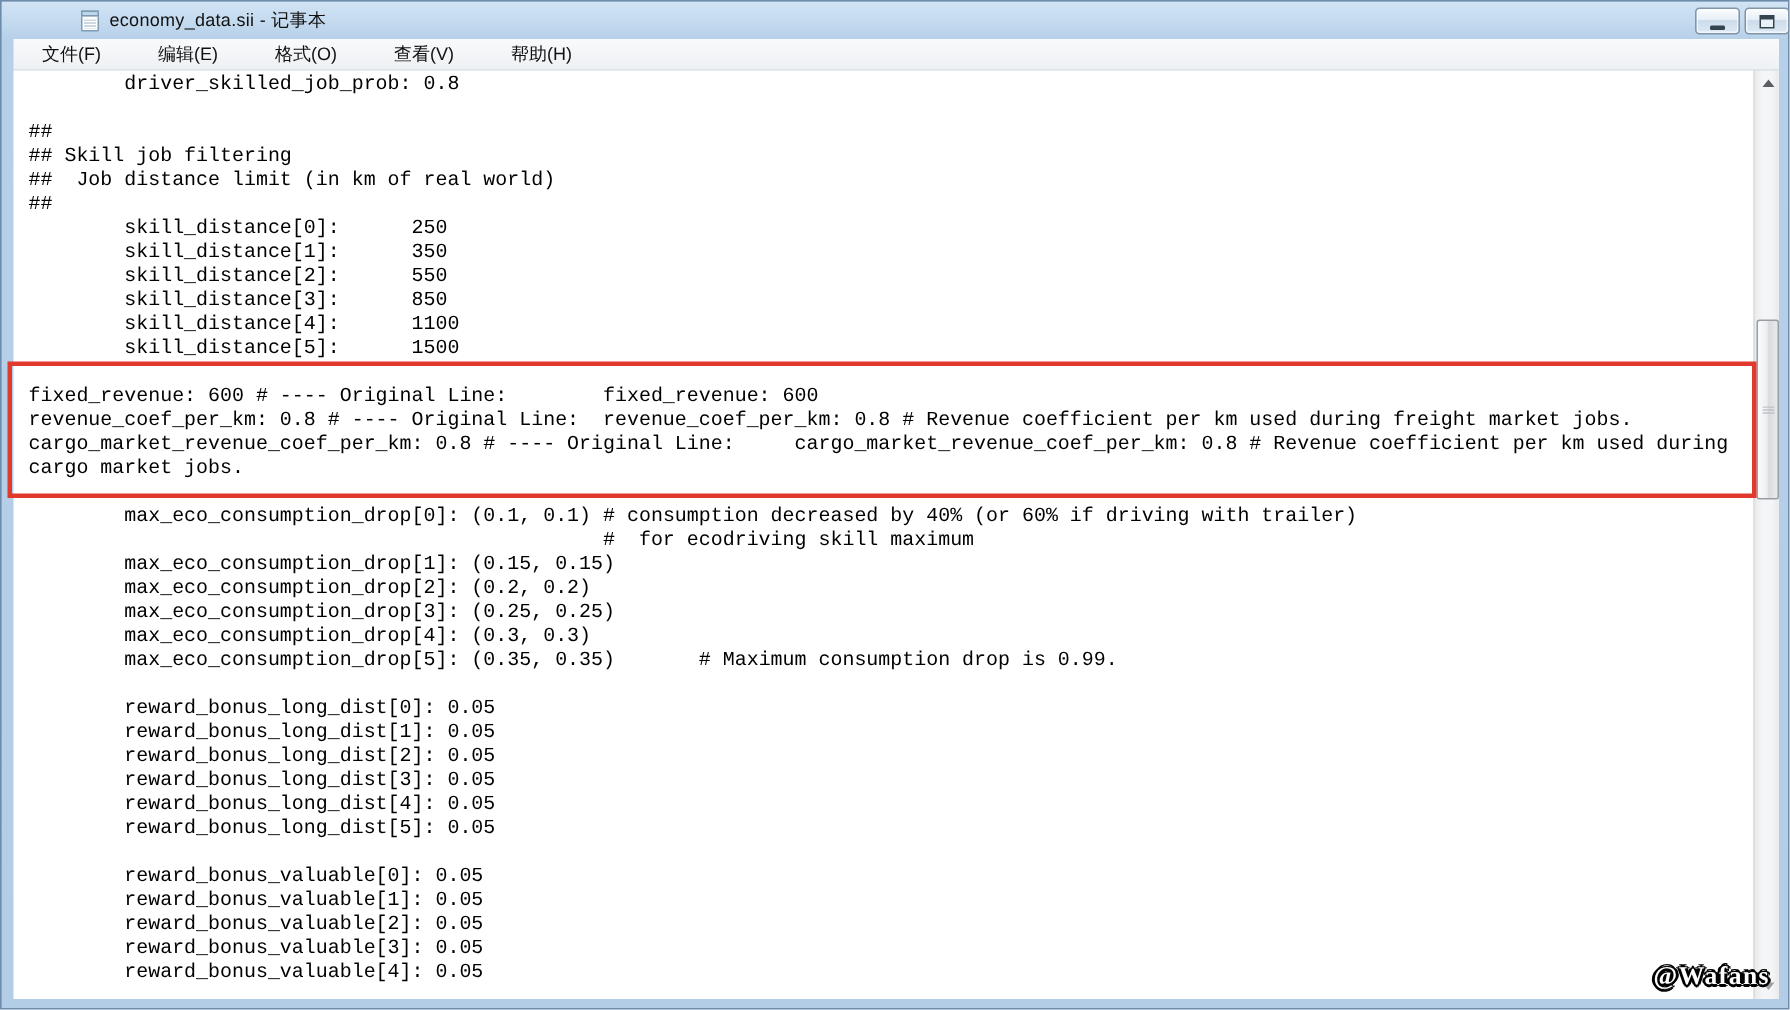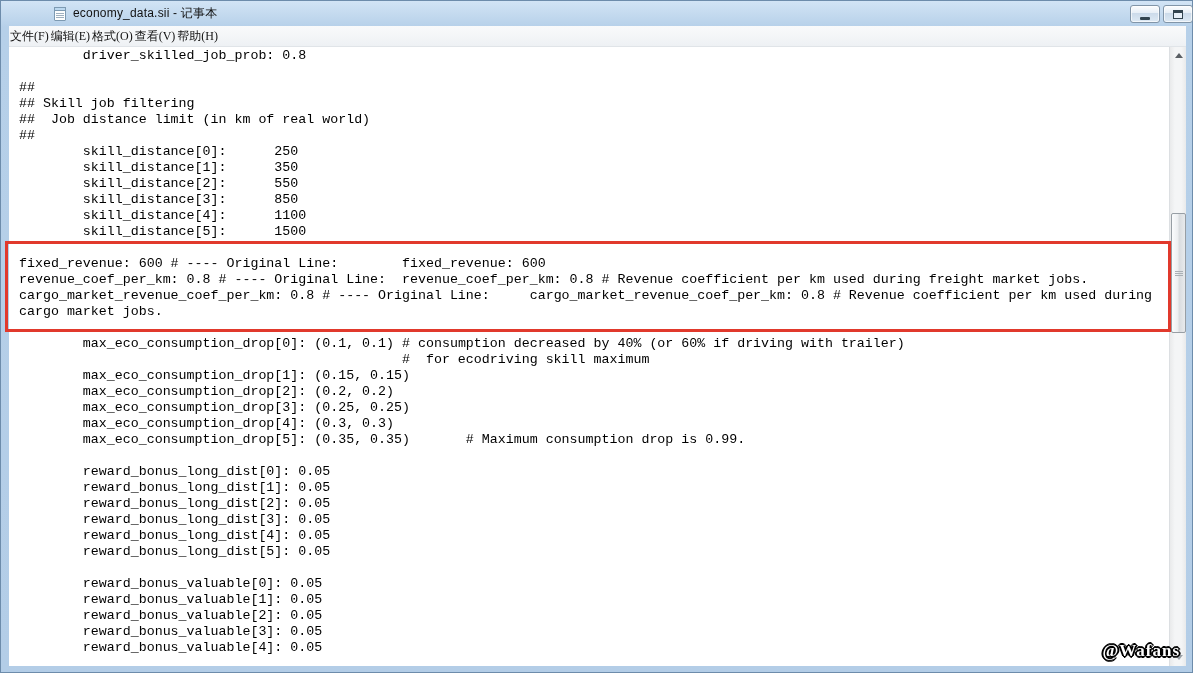--- a/index.html
+++ b/index.html
@@ -30,21 +30,21 @@
           box-shadow: inset 0 0 0 1px rgba(255,255,255,.35); }
   .glyph-min { width: 10px; height: 3px; background: #33444f; margin-top: 8px; border-radius: 1px; }
   .glyph-max { width: 10px; height: 9px; border: 1px solid #33444f; border-top-width: 3px; background: #e8f0f8; }
   .glyph-close { color: #fff; font-size: 11px; font-weight: bold; line-height: 1;
                  text-shadow: 0 1px 1px rgba(80,0,0,.6); font-family: "DejaVu Sans", sans-serif; }
 
   
   .menubar { position: absolute; left: 8px; top: 25px; width: 1177px; height: 21px;
              background: linear-gradient(#f9fafb, #eef1f4); display: flex; align-items: center;
              font-size: 12px; color: #111; border-bottom: 1px solid #e0e4e8; }
-  .mi { padding: 2px 1px; cursor: default; font-family: Liberation Serif, serif; }
+  .mi { padding: 2px 19px; cursor: default; }
 
   
   .textarea { position: absolute; left: 8px; top: 46px; width: 1160px; height: 619px;
               background: #fff; overflow: hidden; }
   .content { font-family: "Liberation Mono", "DejaVu Sans Mono", monospace;
              font-size: 13.3px; line-height: 16px; color: #000;
              white-space: pre-wrap; word-wrap: break-word; tab-size: 8; -moz-tab-size: 8;
              padding: 1px 0 0 10px; width: 1158px; }
 
   

